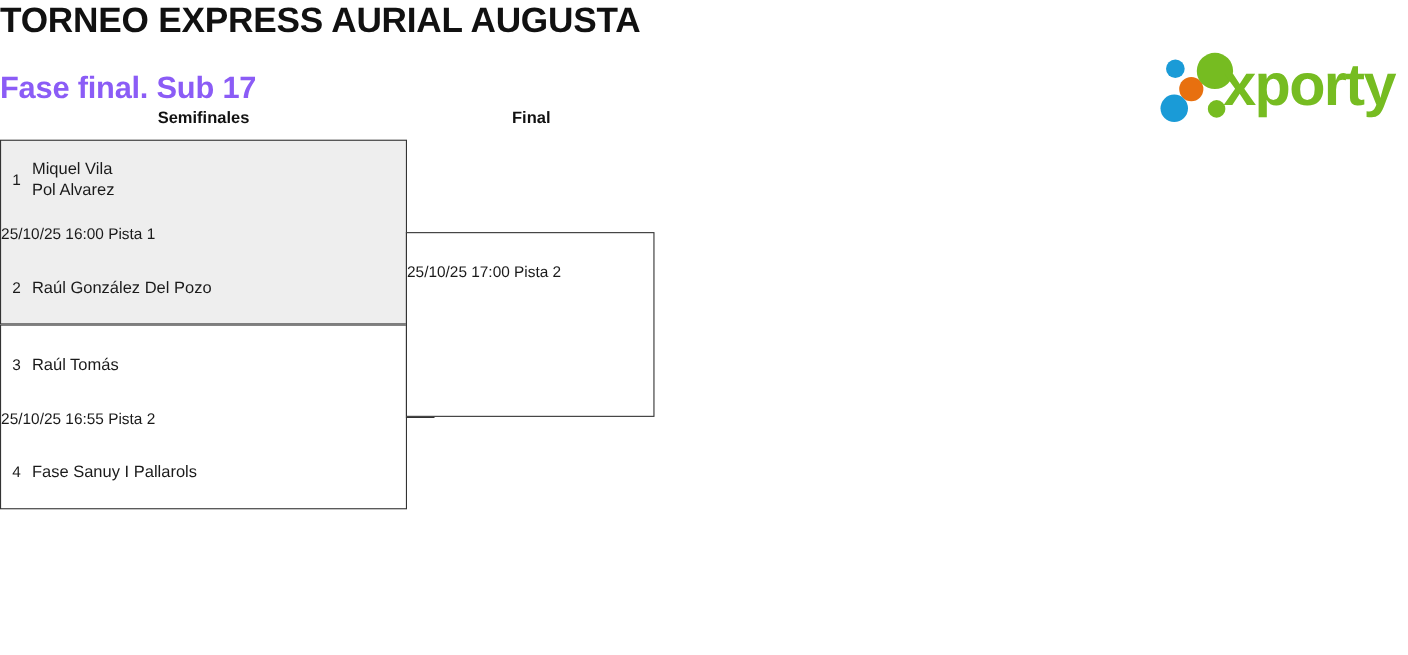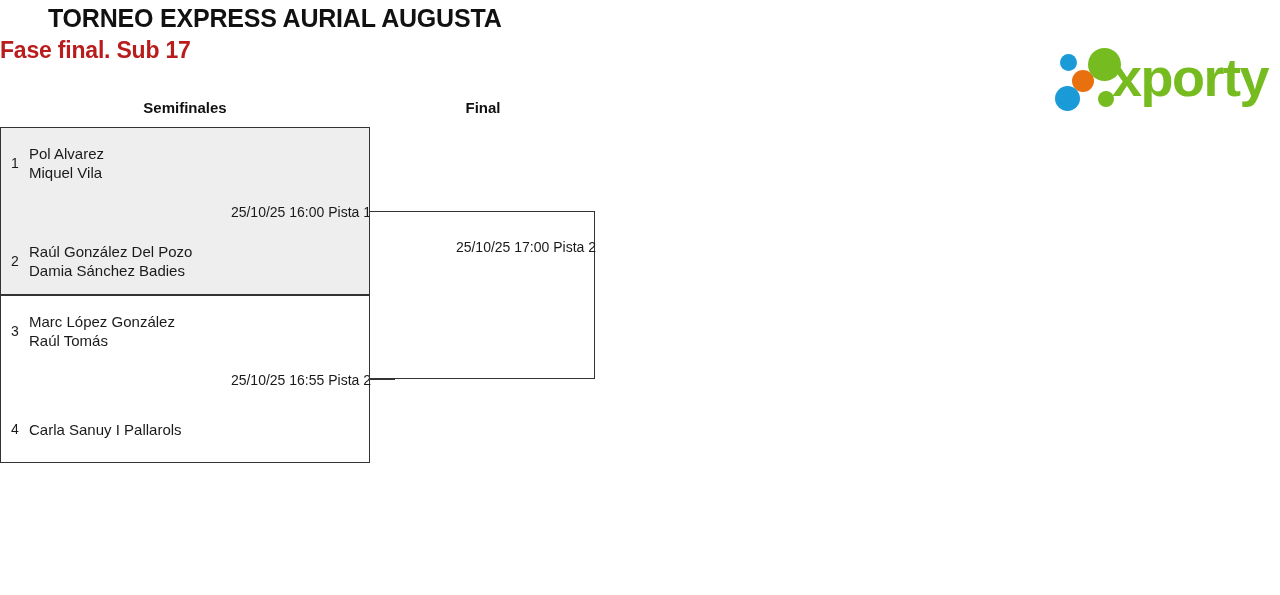--- a/index.html
+++ b/index.html
@@ -24,35 +24,35 @@
     width: 1280px;
     height: 80px;
   }
   .title-block {
     position: absolute;
     left: 0;
     top: 2px;
     width: 900px;
   }
   .title-line1 {
-    font-size: 25px;
+    font-size: 32px;
     font-weight: bold;
     line-height: 32px;
     letter-spacing: -0.2px;
     color: #111111;
     white-space: nowrap;
-    padding-left: 48px;
   }
   .title-line2 {
-    font-size: 23px;
+    font-size: 28px;
     font-weight: bold;
     line-height: 33px;
     letter-spacing: -0.2px;
-    color: #b91c1c;
+    color: #8b5cf6;
     white-space: nowrap;
+    margin-top: 29px;
   }
 
   
   .logo {
     position: absolute;
     right: 6px;
     top: 4px;
     width: 228px;
     height: 66px;
     margin-top: 40px;
@@ -142,21 +142,21 @@
     color: #1a1a1a;
     white-space: nowrap;
   }
   .player-line { display: block; }
 
   .match-time {
     position: absolute;
     left: 0;
     top: 74px;
     width: 370px;
-    text-align: right;
+    text-align: left;
     font-size: 14px;
     line-height: 20px;
     color: #1a1a1a;
   }
 
   
   .final-box {
     position: absolute;
     box-sizing: border-box;
     border: 1px solid #333333;
@@ -164,21 +164,21 @@
     top: 119px;
     width: 226px;
     height: 168px;
     background: #ffffff;
   }
   .final-time {
     position: absolute;
     left: 0;
     top: 25px;
     width: 226px;
-    text-align: right;
+    text-align: left;
     font-size: 14px;
     line-height: 20px;
     color: #1a1a1a;
   }
 
   
   .connector {
     position: absolute;
     left: 369px;
     width: 26px;
@@ -213,51 +213,49 @@
 
 <div class="bracket">
 
   <div class="round-label round-label-final">Final</div>
   <div class="round-label round-label-semis">Semifinales</div>
 
   <div class="match match-1">
     <div class="slot slot-top">
       <span class="seed">1</span>
       <span class="players">
+        <span class="player-line">Miquel Vila</span>
         <span class="player-line">Pol Alvarez</span>
-        <span class="player-line">Miquel Vila</span>
       </span>
     </div>
 
     <div class="match-time">25/10/25 16:00 Pista 1</div>
 
     <div class="slot slot-bottom">
       <span class="seed">2</span>
       <span class="players">
         <span class="player-line">Raúl González Del Pozo</span>
-        <span class="player-line">Damia Sánchez Badies</span>
       </span>
     </div>
   </div>
 
   <div class="match match-2">
     <div class="slot slot-top">
       <span class="seed">3</span>
       <span class="players">
-        <span class="player-line">Marc López González</span>
         <span class="player-line">Raúl Tomás</span>
       </span>
     </div>
 
     <div class="match-time">25/10/25 16:55 Pista 2</div>
 
     <div class="slot slot-bottom">
       <span class="seed">4</span>
       <span class="players">
-        <span class="player-line">Carla Sanuy I Pallarols</span>
+        <span class="player-line">Fase Sanuy I Pallarols</span>
       </span>
     </div>
   </div>
 
   <div class="connector connector-1"></div>
   <div class="connector connector-2"></div>
 
   <div class="final-box">
     <div class="final-time">25/10/25 17:00 Pista 2</div>
   </div>

